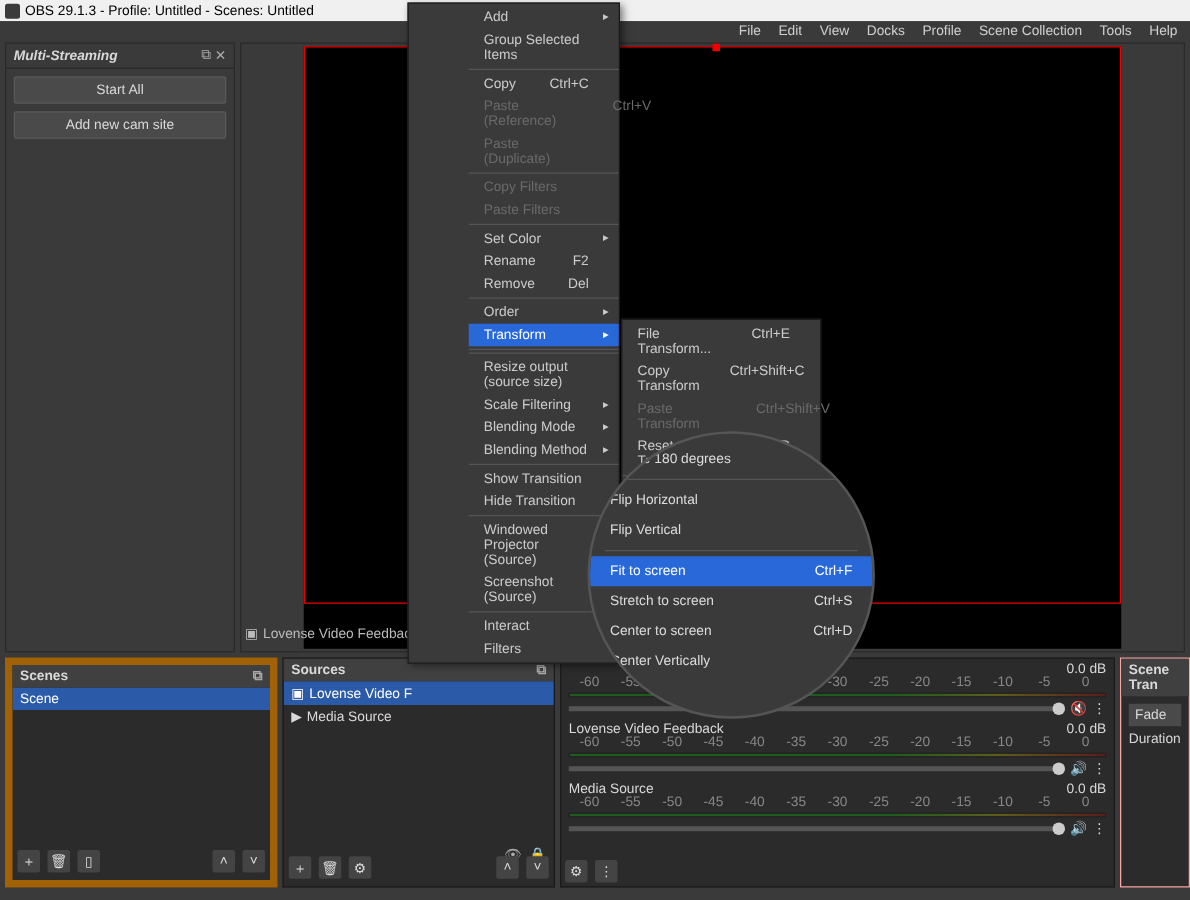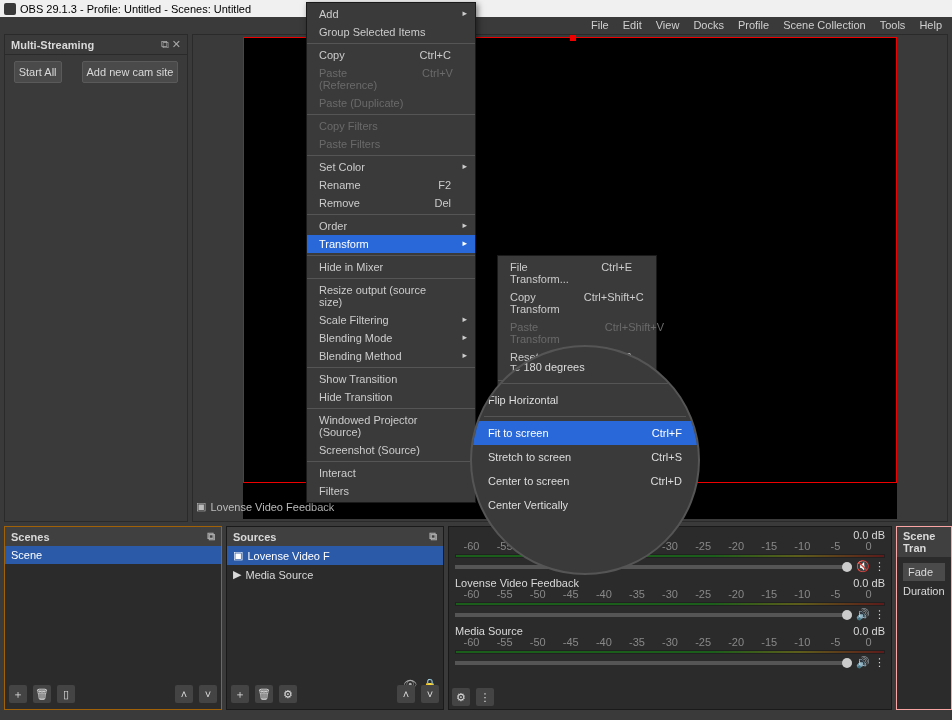--- a/index.html
+++ b/index.html
@@ -9,36 +9,36 @@
 .titlebar { background: #f0f0f0; color: #000; height: 17px; display: flex; align-items: center; padding-left: 4px; gap: 4px; }
 .titlebar .obs-icon { width: 12px; height: 12px; background: #3a3a3a; border-radius: 2px; }
 
 
 .menubar { background: #3a3a3a; height: 16px; display: flex; align-items: center; padding: 0 4px; gap: 2px; justify-content: flex-end; }
 .menubar span { padding: 1px 6px; color: #d0d0d0; }
 
 
 .ms-panel { position: absolute; left: 4px; top: 34px; width: 184px; height: 488px; background: #3a3a3a; border: 1px solid #2a2a2a; }
 .ms-header { display: flex; align-items: center; justify-content: space-between; padding: 3px 6px; border-bottom: 1px solid #2a2a2a; }
-.ms-header .title { font-weight: bold; }
+.ms-header .title { font-weight: bold; font-style: italic; }
 .ms-header .controls { display: flex; gap: 3px; color: #aaa; }
-.ms-body { padding: 6px; display: flex; flex-direction: row; gap: 20px; justify-content: center; }
+.ms-body { padding: 6px; display: flex; flex-direction: column; gap: 6px; }
 .ms-btn { background: #4a4a4a; border: 1px solid #5a5a5a; border-radius: 2px; padding: 4px; text-align: center; color: #d9d9d9; }
 
 
 .preview { position: absolute; left: 192px; top: 34px; right: 4px; height: 488px; background: #3a3a3a; border: 1px solid #2a2a2a; }
 .preview-inner { position: absolute; left: 50px; top: 2px; right: 50px; bottom: 2px; background: #000; }
 .sel-rect { position: absolute; left: 0; top: 0; right: 0; height: 446px; border: 1px solid #e00; }
 .sel-handle { position: absolute; width: 6px; height: 6px; background: #e00; }
 .sel-handle.h1 { top: -3px; left: 50%; }
 .sel-handle.h2 { bottom: -3px; left: 50%; }
 .preview-label-wrap { position: absolute; left: 196px; top: 500px; display: flex; align-items: center; gap: 4px; color: #bbb; }
 
 
-.scenes { position: absolute; left: 4px; top: 526px; width: 218px; bottom: 10px; background: #2b2b2b; border: 1px solid #a16207; }
+.scenes { position: absolute; left: 4px; top: 526px; width: 218px; bottom: 10px; background: #2b2b2b; border: 6px solid #a16207; }
 .sources { position: absolute; left: 226px; top: 526px; width: 218px; bottom: 10px; background: #2b2b2b; border: 1px solid #1a1a1a; }
 .mixer { position: absolute; left: 448px; top: 526px; width: 444px; bottom: 10px; background: #2b2b2b; border: 1px solid #1a1a1a; }
 .transitions { position: absolute; left: 896px; top: 526px; right: 0; bottom: 10px; background: #2b2b2b; border: 1px solid #fca5a5; }
 
 .dock-header { background: #404040; padding: 3px 6px; display: flex; justify-content: space-between; align-items: center; font-weight: bold; }
 .dock-icon { color: #aaa; }
 .list-item { padding: 3px 6px; display: flex; align-items: center; gap: 4px; }
 .list-item.selected { background: #2a5aa8; color: #fff; }
 .list-body { height: 130px; overflow: hidden; }
 .vis-controls { display: flex; justify-content: flex-end; gap: 6px; padding: 2px 6px; color: #aaa; }
@@ -55,21 +55,21 @@
 .slider { flex: 1; height: 4px; background: #555; position: relative; }
 .slider .thumb { width: 10px; height: 10px; background: #ccc; border-radius: 5px; position: absolute; top: -3px; right: 0; }
 
 
 .ctx { position: absolute; background: #3a3a3a; border: 1px solid #1a1a1a; box-shadow: 2px 2px 6px rgba(0,0,0,0.5); padding: 2px 0; }
 .ctx-item { padding: 3px 24px 3px 12px; display: flex; justify-content: space-between; gap: 24px; position: relative; color: #ccc; }
 .ctx-item.sub::after { content: "▸"; position: absolute; right: 8px; font-size: 9px; }
 .ctx-item.disabled { color: #6a6a6a; gap: 45px; }
 .ctx-item.highlight { background: #2968d9; color: #fff; }
 .ctx-sep { height: 1px; background: #555; margin: 2px 0; }
-.ctx-main { left: 306px; top: 2px; width: 170px; }
+.ctx-main { left: 326px; top: 2px; width: 170px; padding-left: 48px; }
 .ctx-sub { left: 497px; top: 255px; width: 160px; }
 
 
 .lens { position: absolute; width: 230px; height: 230px; border: 2px solid #555; border-radius: 50%; left: 470px; top: 345px; overflow: hidden; background: #3a3a3a; pointer-events: none; }
 .lens .zoom-list { padding: 4px 0; }
 .lens .zitem { padding: 6px 16px; display: flex; justify-content: space-between; font-size: 13px; color: #ddd; }
 .lens .zitem.hl { background: #2968d9; color: #fff; }
 
 
 .trans-body { padding: 6px; display: flex; flex-direction: column; gap: 4px; }
@@ -309,23 +309,20 @@
       <span>Del</span>
     </div>
     <div class="ctx-sep"></div>
     <div class="ctx-item sub">
       <span>Order</span>
     </div>
     <div class="ctx-item sub highlight">
       <span>Transform</span>
     </div>
     <div class="ctx-sep"></div>
-    <div class="ctx-item">
-      <span>Hide in Mixer</span>
-    </div>
     <div class="ctx-sep"></div>
     <div class="ctx-item">
       <span>Resize output (source size)</span>
     </div>
     <div class="ctx-item sub">
       <span>Scale Filtering</span>
     </div>
     <div class="ctx-item sub">
       <span>Blending Mode</span>
     </div>
@@ -382,20 +379,23 @@
   </div>
 
 <div class="lens">
   <div class="zoom-list" id="lens-list" style="padding-top: 8px;">
       <div class="zitem">
         <span>Rotate 180 degrees</span>
       </div>
       <div class="ctx-sep" style="margin: 4px 12px;"></div>
       <div class="zitem">
         <span>Flip Horizontal</span>
+      </div>
+      <div class="zitem">
+        <span>Flip Vertical</span>
       </div>
       <div class="ctx-sep" style="margin: 4px 12px;"></div>
       <div class="zitem hl">
         <span>Fit to screen</span>
         <span>Ctrl+F</span>
       </div>
       <div class="zitem">
         <span>Stretch to screen</span>
         <span>Ctrl+S</span>
       </div>

